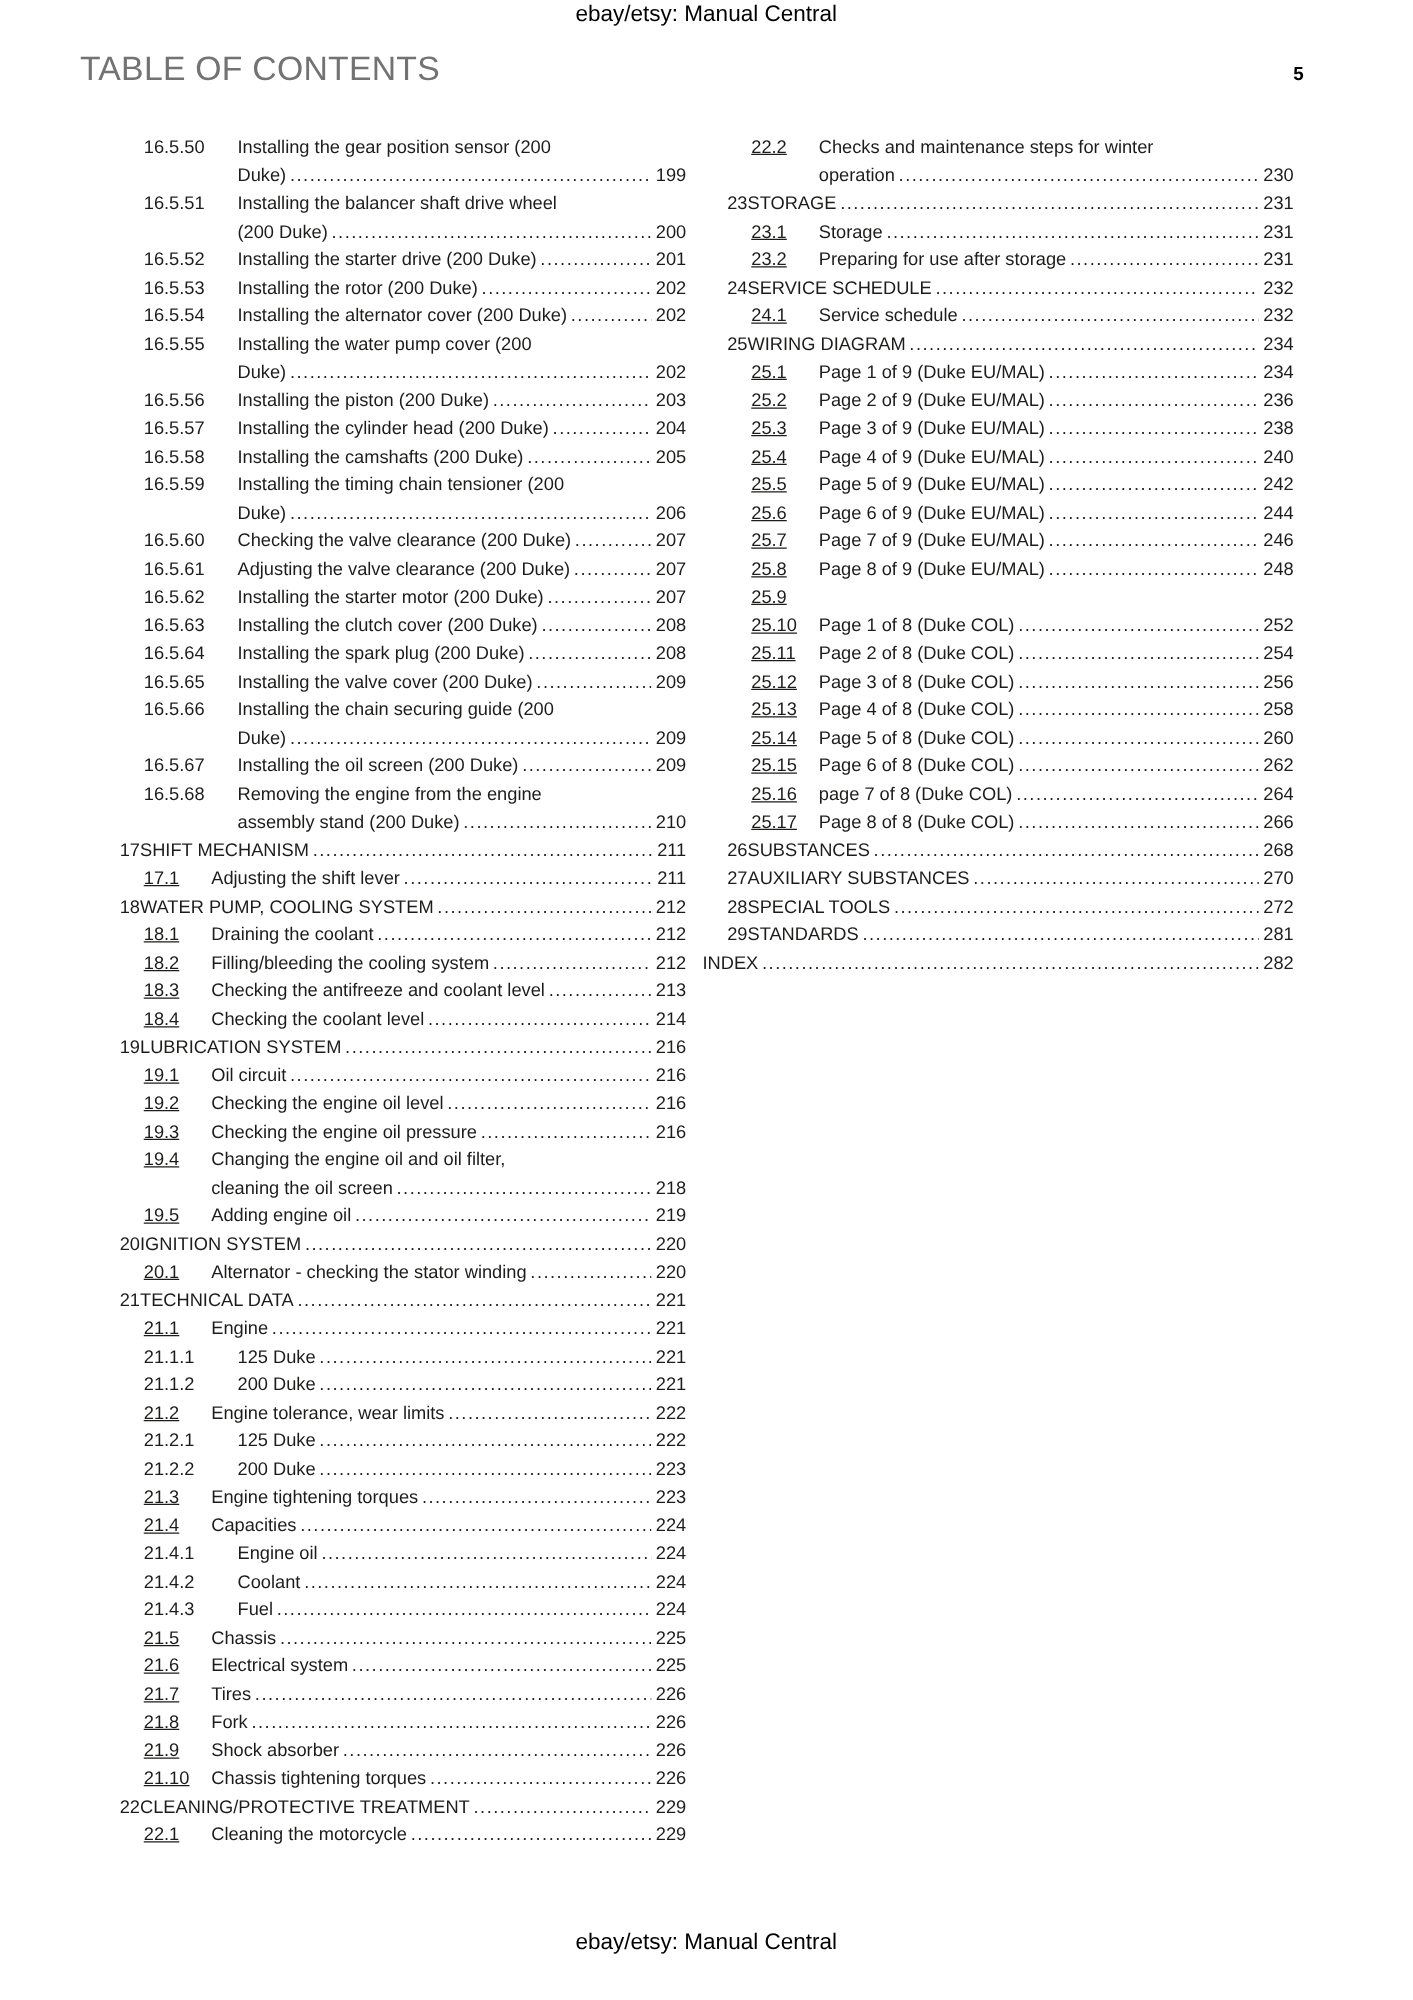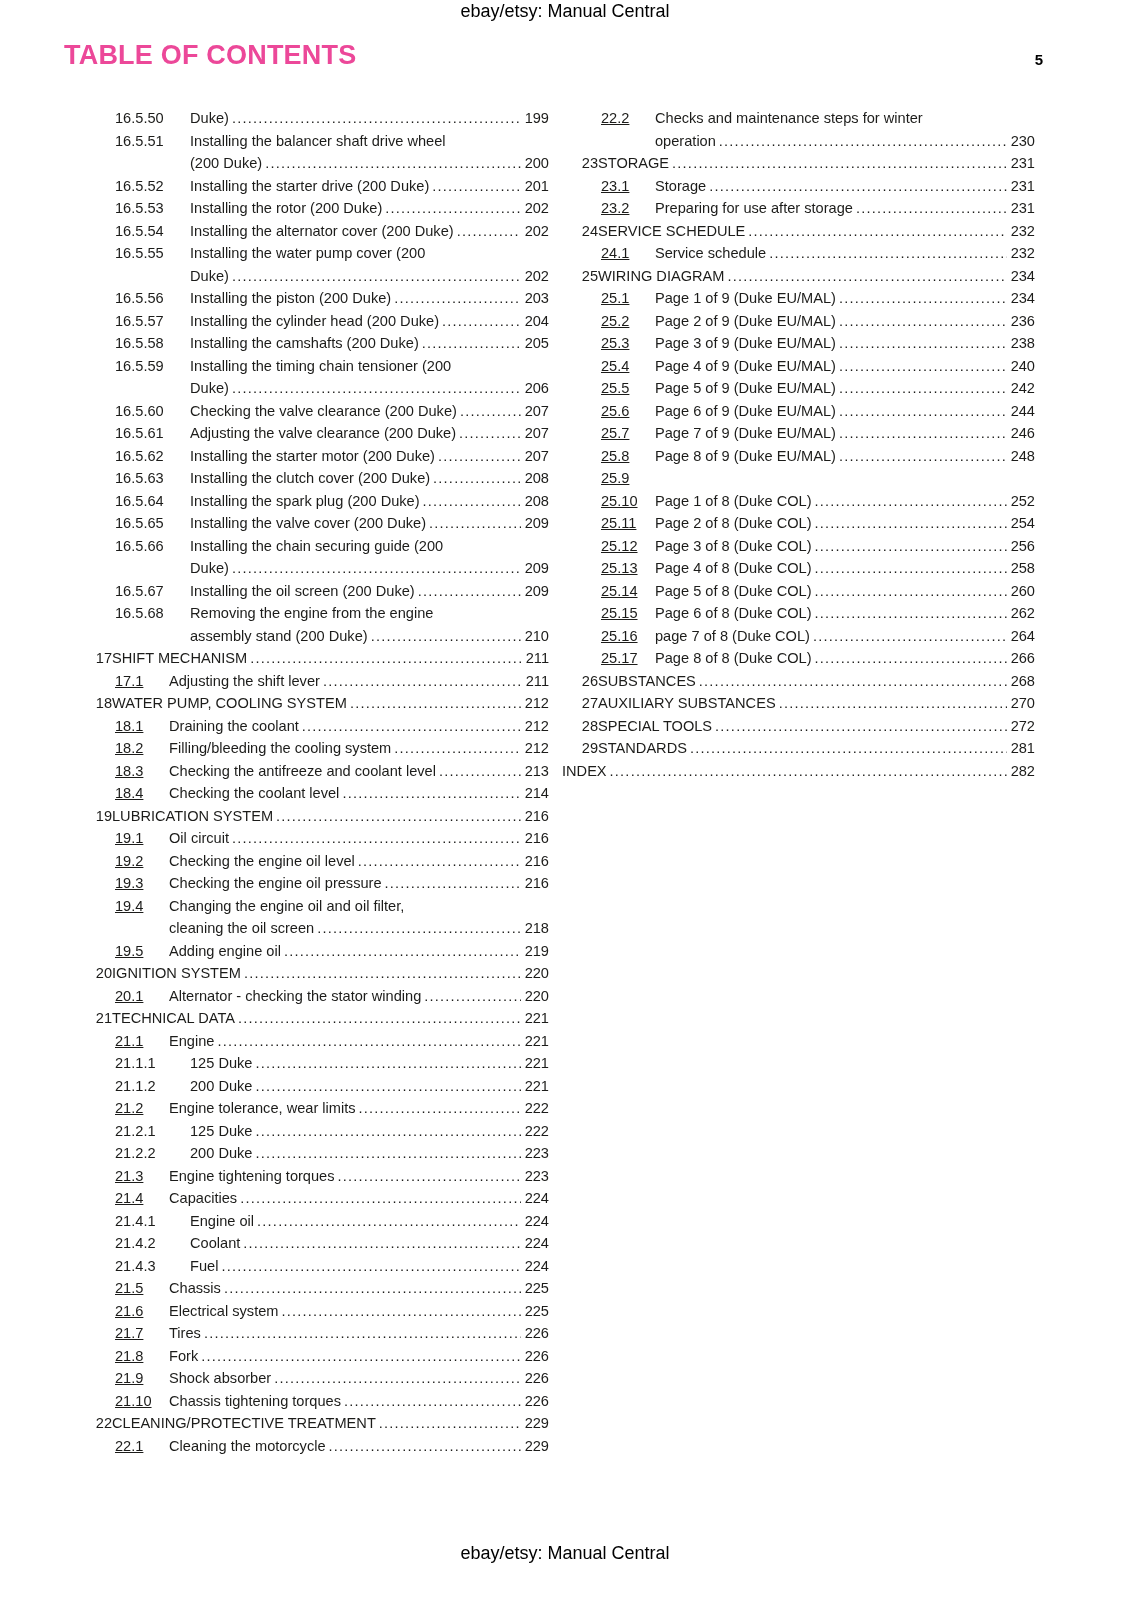--- a/index.html
+++ b/index.html
@@ -28,23 +28,23 @@
     width: 100%;
     text-align: center;
     font-size: 18px;
     color: #000;
   }
   .page-title {
     position: absolute;
     top: 40px;
     left: 64px;
     font-size: 27px;
-    font-weight: 700;
+    font-weight: 400;
     letter-spacing: 0.2px;
-    color: #ec4899;
+    color: #737373;
   }
   .page-num {
     position: absolute;
     top: 51px;
     right: 87px;
     font-size: 15px;
     font-weight: 700;
     color: #000;
   }
   .toc {
@@ -96,20 +96,21 @@
   <div class="top-header">ebay/etsy: Manual Central</div>
 
   <h1 class="page-title">TABLE OF CONTENTS</h1>
   <span class="page-num">5</span>
 
   <div class="toc">
     <div class="col">
         <div class="entry lv3">
           <span class="num">16.5.50</span>
           <div class="body">
+            <div class="cont">Installing the gear position sensor (200</div>
             <div class="last">
               <span class="t">Duke)</span>
               <span class="dots"></span>
               <span class="pg">199</span>
             </div>
           </div>
         </div>
         <div class="entry lv3">
           <span class="num">16.5.51</span>
           <div class="body">

